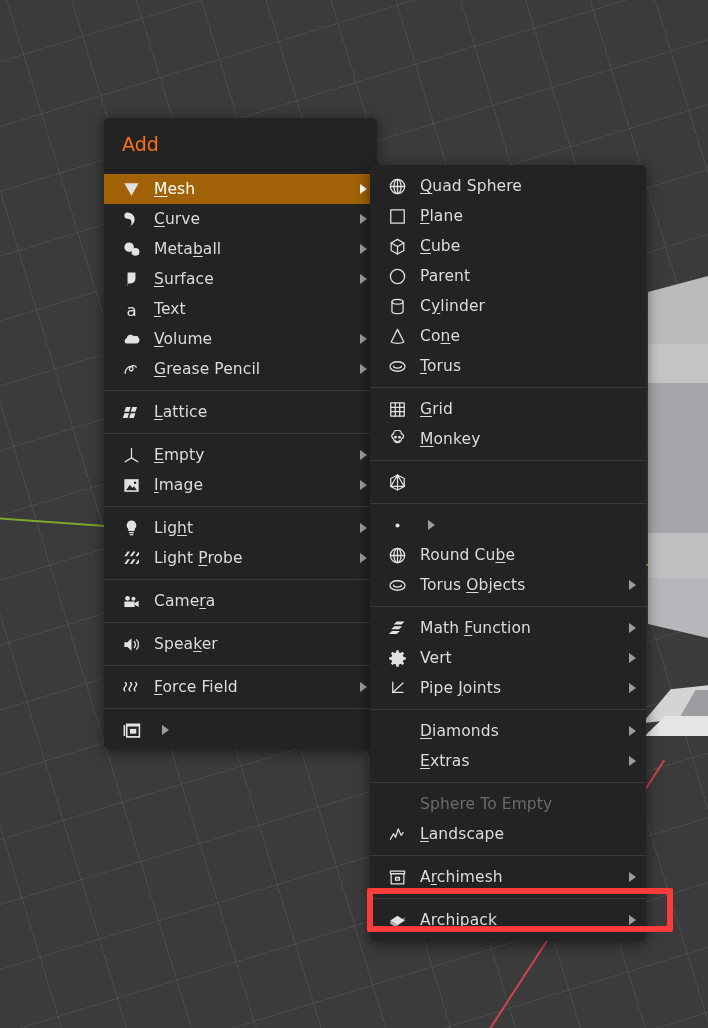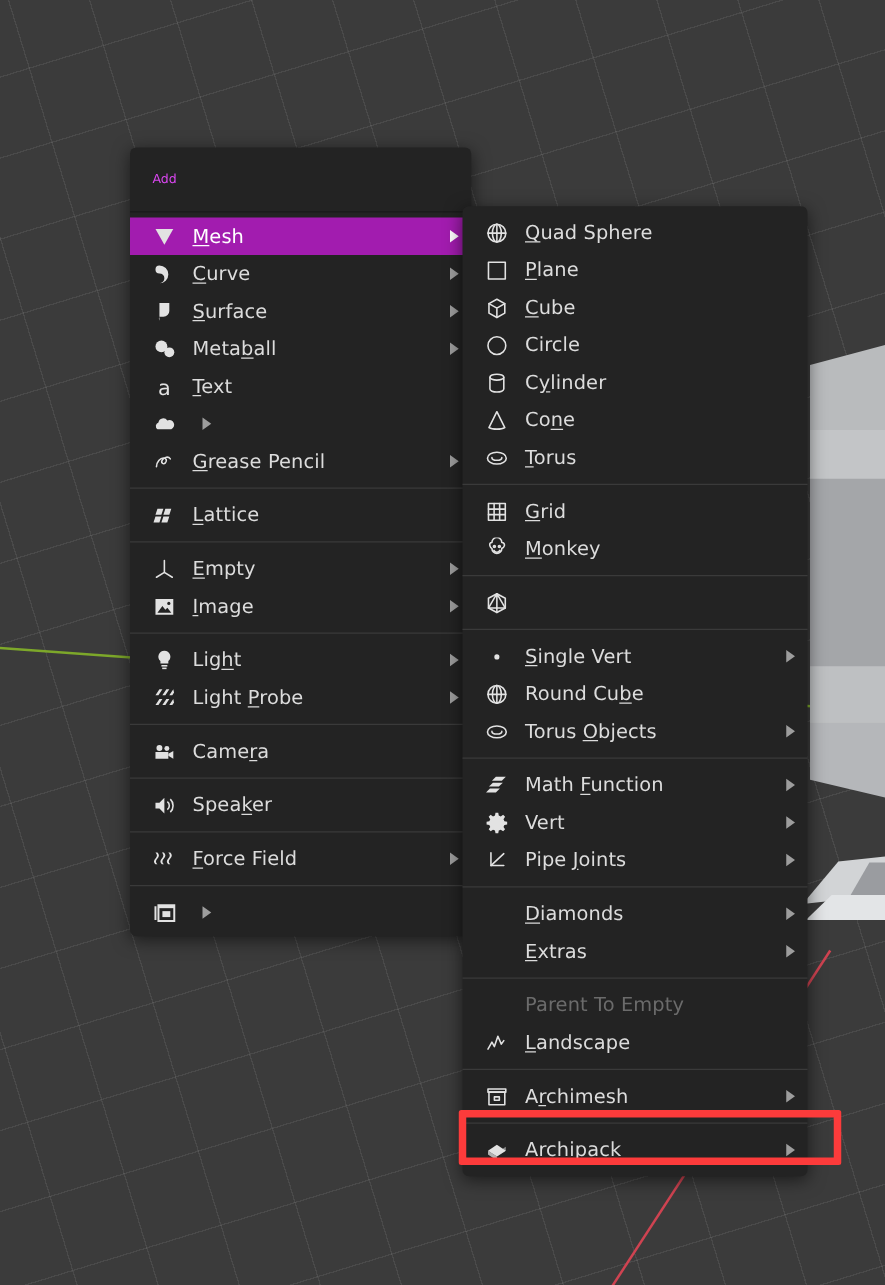--- a/index.html
+++ b/index.html
@@ -98,38 +98,38 @@
     width: 273px;
   }
   #mesh-submenu {
     left: 370px; top: 165px;
     width: 276px;
   }
   .menu-header {
     height: 52px;
     display: flex; align-items: center;
     padding-left: 18px;
-    color: #d946ef;
-    font-size: 10px;
+    color: #f97316;
+    font-size: 19px;
     border-bottom: 1px solid #1a1a1a;
   }
   .menu-body { padding: 4px 0; }
   #mesh-submenu .menu-body { padding: 6px 0 6px 0; }
 
   .mi {
     position: relative;
     display: flex; align-items: center;
     height: 30px;
     padding: 0 10px 0 14px;
     color: #dcdcdc;
     font-size: 15.5px;
     cursor: default;
     white-space: nowrap;
   }
-  .mi.selected { background: #a21caf; color: #ffffff; }
+  .mi.selected { background: #a16207; color: #ffffff; }
   .mi.disabled { color: #6b6b6b; }
   .mi .ico {
     width: 26px; min-width: 26px;
     height: 20px;
     display: flex; align-items: center; justify-content: center;
     margin-right: 10px;
     color: #e2e2e2;
   }
   .mi.disabled .ico { opacity: 0; }
   .mi .label { flex: 1 1 auto; letter-spacing: 0.1px; }
@@ -192,50 +192,51 @@
             <svg width="19" height="19" viewBox="0 0 24 24" fill="currentColor">
               <path d="M7 3a9 9 0 0 1 0 18 5 5 0 0 0 0-10 4 4 0 0 1 0-8z"></path>
             </svg>
           </span>
           <span class="label"><u>C</u>urve</span>
           <span class="arrow"></span>
         </div>
         <div class="mi">
           <span class="ico">
             <svg width="19" height="19" viewBox="0 0 24 24" fill="currentColor">
-              <path d="M7 3h10v8a6 6 0 0 1-6 6H7a4 4 0 0 0 0 4V3z"></path>
-            </svg>
-          </span>
-          <span class="label"><u>S</u>urface</span>
-          <span class="arrow"></span>
-        </div>
-        <div class="mi">
-          <span class="ico">
-            <svg width="19" height="19" viewBox="0 0 24 24" fill="currentColor">
               <circle cx="9" cy="9" r="6"></circle>
               <circle cx="17" cy="15" r="5"></circle>
             </svg>
           </span>
           <span class="label">Meta<u>b</u>all</span>
           <span class="arrow"></span>
         </div>
         <div class="mi">
           <span class="ico">
             <svg width="19" height="19" viewBox="0 0 24 24" fill="currentColor">
+              <path d="M7 3h10v8a6 6 0 0 1-6 6H7a4 4 0 0 0 0 4V3z"></path>
+            </svg>
+          </span>
+          <span class="label"><u>S</u>urface</span>
+          <span class="arrow"></span>
+        </div>
+        <div class="mi">
+          <span class="ico">
+            <svg width="19" height="19" viewBox="0 0 24 24" fill="currentColor">
               <text x="12" y="20" font-size="21" font-family="DejaVu Sans, sans-serif" text-anchor="middle">a</text>
             </svg>
           </span>
           <span class="label"><u>T</u>ext</span>
         </div>
         <div class="mi">
           <span class="ico">
             <svg width="19" height="19" viewBox="0 0 24 24" fill="currentColor">
               <path d="M5 17a4 4 0 0 1 1-7 5 5 0 0 1 9-2 4 4 0 0 1 4 9z"></path>
             </svg>
           </span>
+          <span class="label"><u>V</u>olume</span>
           <span class="arrow"></span>
         </div>
         <div class="mi">
           <span class="ico">
             <svg width="19" height="19" viewBox="0 0 24 24" fill="none" stroke="currentColor" stroke-width="1.6" stroke-linecap="round" stroke-linejoin="round">
               <path d="M4 17c0-5 4-9 7-9s4 3 2 5-5 0-3-3 6-4 8-1"></path>
             </svg>
           </span>
           <span class="label"><u>G</u>rease Pencil</span>
           <span class="arrow"></span>
@@ -367,21 +368,21 @@
             </svg>
           </span>
           <span class="label"><u>C</u>ube</span>
         </div>
         <div class="mi">
           <span class="ico">
             <svg width="19" height="19" viewBox="0 0 24 24" fill="none" stroke="currentColor" stroke-width="1.6" stroke-linecap="round" stroke-linejoin="round">
               <circle cx="12" cy="12" r="9"></circle>
             </svg>
           </span>
-          <span class="label">Circle</span>
+          <span class="label">Parent</span>
         </div>
         <div class="mi">
           <span class="ico">
             <svg width="19" height="19" viewBox="0 0 24 24" fill="none" stroke="currentColor" stroke-width="1.6" stroke-linecap="round" stroke-linejoin="round">
               <ellipse cx="12" cy="6" rx="7" ry="3"></ellipse>
               <path d="M5 6v12a7 3 0 0 0 14 0V6"></path>
             </svg>
           </span>
           <span class="label">C<u>y</u>linder</span>
         </div>
@@ -432,21 +433,20 @@
             </svg>
           </span>
         </div>
         <div class="sep"></div>
         <div class="mi">
           <span class="ico">
             <svg width="19" height="19" viewBox="0 0 24 24" fill="currentColor">
               <circle cx="12" cy="12" r="2.6"></circle>
             </svg>
           </span>
-          <span class="label"><u>S</u>ingle Vert</span>
           <span class="arrow"></span>
         </div>
         <div class="mi">
           <span class="ico">
             <svg width="19" height="19" viewBox="0 0 24 24" fill="none" stroke="currentColor" stroke-width="1.6" stroke-linecap="round" stroke-linejoin="round">
               <circle cx="12" cy="12" r="9"></circle>
               <path d="M3 12h18M12 3v18"></path>
               <ellipse cx="12" cy="12" rx="4.5" ry="9"></ellipse>
             </svg>
           </span>
@@ -501,21 +501,21 @@
           <span class="arrow"></span>
         </div>
         <div class="mi">
           <span class="ico"></span>
           <span class="label"><u>E</u>xtras</span>
           <span class="arrow"></span>
         </div>
         <div class="sep"></div>
         <div class="mi disabled">
           <span class="ico"></span>
-          <span class="label">Parent To Empty</span>
+          <span class="label">Sphere To Empty</span>
         </div>
         <div class="mi">
           <span class="ico">
             <svg width="19" height="19" viewBox="0 0 24 24" fill="none" stroke="currentColor" stroke-width="1.6" stroke-linecap="round" stroke-linejoin="round">
               <path d="M3 18l4-7 2.5 4.5L13 5l3.5 8L19 9.5"></path>
             </svg>
           </span>
           <span class="label"><u>L</u>andscape</span>
         </div>
         <div class="sep"></div>

